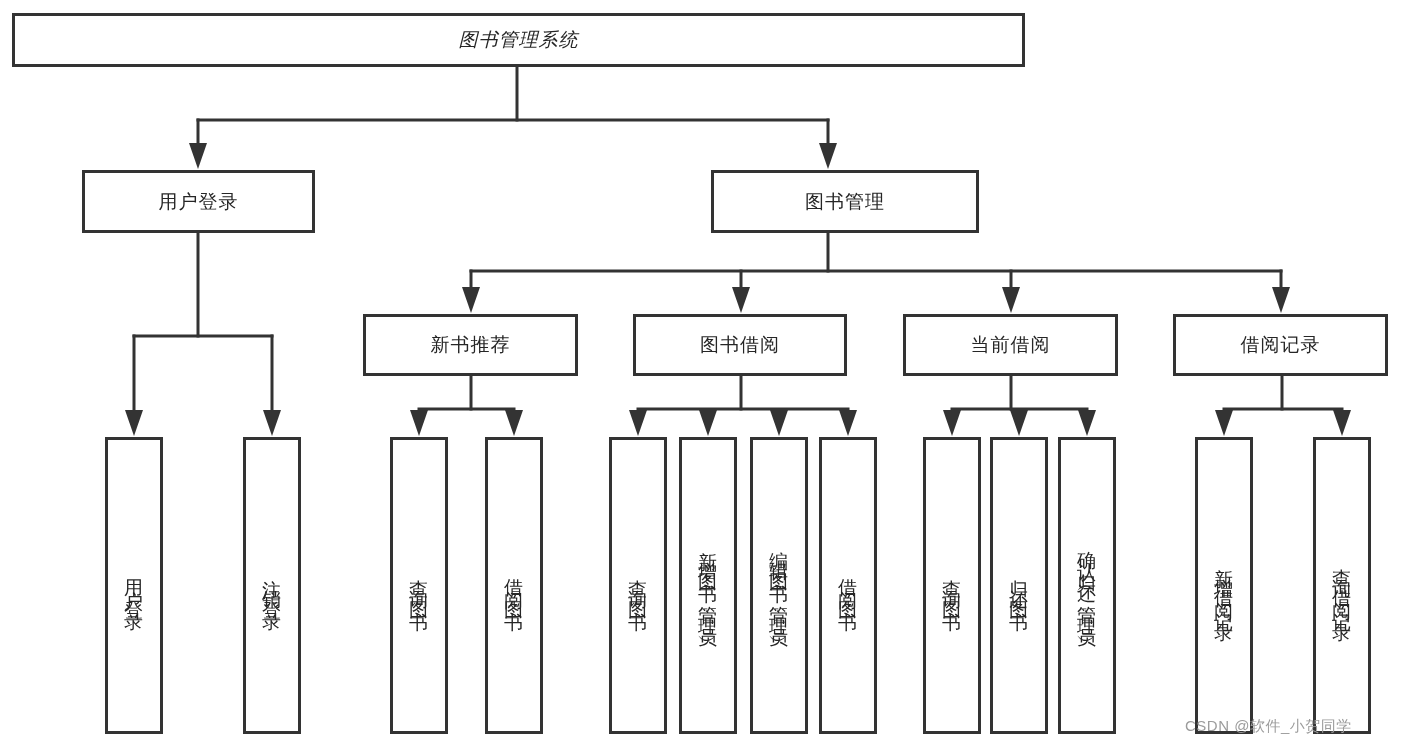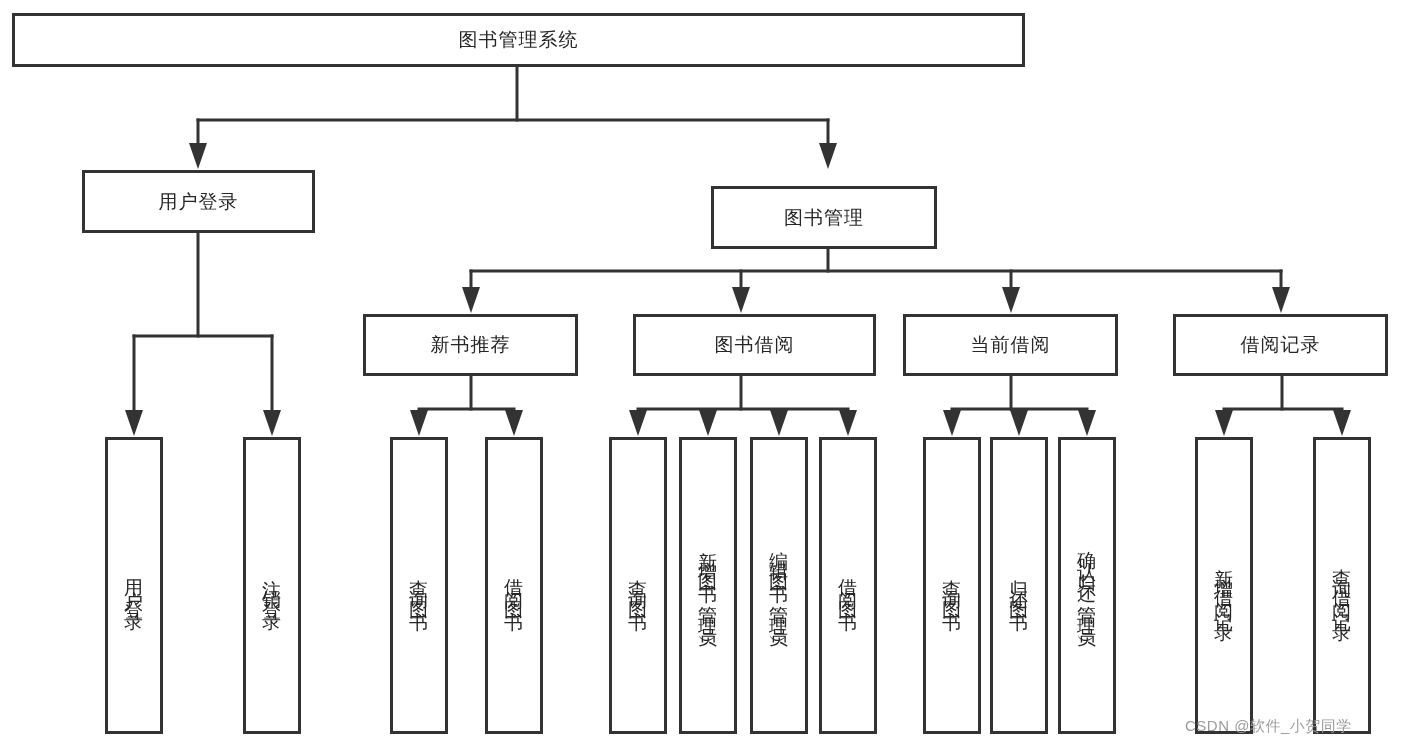--- a/index.html
+++ b/index.html
@@ -119,27 +119,27 @@
     <polygon points="943,410 961,410 952,436"></polygon>
     <polygon points="1010,410 1028,410 1019,436"></polygon>
     <polygon points="1078,410 1096,410 1087,436"></polygon>
 
     <path d="M1282 376 V409"></path>
     <path d="M1224 409 H1342"></path>
     <polygon points="1215,410 1233,410 1224,436"></polygon>
     <polygon points="1333,410 1351,410 1342,436"></polygon>
   </svg>
 
-  <div class="box" style="left:12px; top:13px; width:1013px; height:54px;">图书管理系统</div>
+  <div class="box" style="left:12px; top:13px; width:1013px; height:54px;font-style:italic;">图书管理系统</div>
 
   <div class="box" style="left:82px; top:170px; width:233px; height:63px;">用户登录</div>
-  <div class="box" style="left:711px; top:170px; width:226px; height:63px;margin-top:16px;">图书管理</div>
+  <div class="box" style="left:711px; top:170px; width:268px; height:63px;">图书管理</div>
 
   <div class="box" style="left:363px; top:314px; width:215px; height:62px;">新书推荐</div>
-  <div class="box" style="left:633px; top:314px; width:243px; height:62px;">图书借阅</div>
+  <div class="box" style="left:633px; top:314px; width:214px; height:62px;">图书借阅</div>
   <div class="box" style="left:1173px; top:314px; width:215px; height:62px;">借阅记录</div>
   <div class="box" style="left:903px; top:314px; width:215px; height:62px;">当前借阅</div>
 
   <div class="box leaf" style="left:105px; top:437px; width:58px; height:297px;">
     <span class="vtext">用户登录</span>
   </div>
   <div class="box leaf" style="left:243px; top:437px; width:58px; height:297px;">
     <span class="vtext">注销登录</span>
   </div>
 

